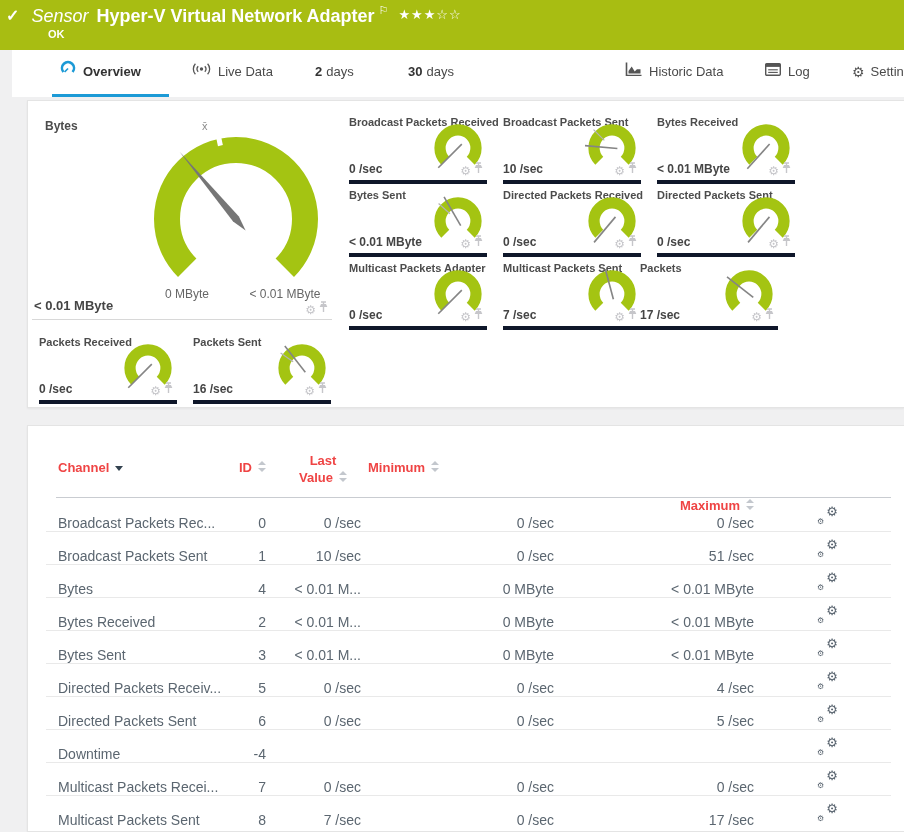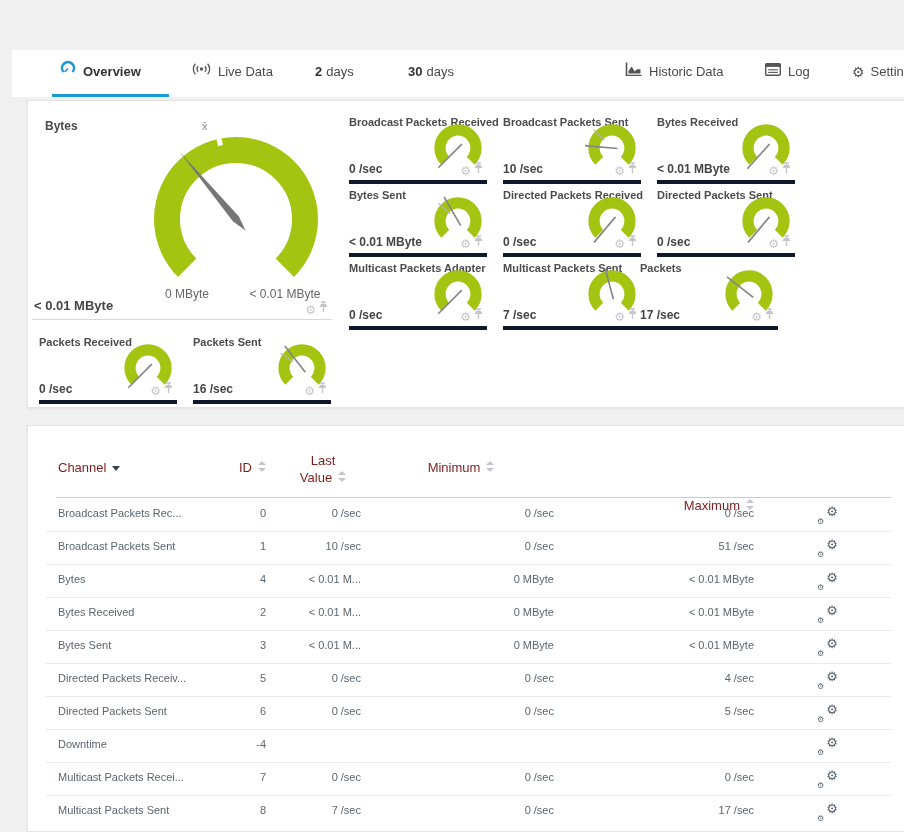--- a/index.html
+++ b/index.html
@@ -61,50 +61,56 @@
 
   
   .scell{position:absolute;width:138px;height:66px;border-bottom:4px solid #0f172a;cursor:pointer;}
   .scell .g-label{position:absolute;left:0;top:2px;width:150px;white-space:nowrap;font-size:11px;}
   .scell svg.sg{position:absolute;right:2px;top:9px;}
   .g-value{position:absolute;left:0;bottom:4px;font-size:12px;font-weight:bold;color:#454545;}
 
   
   .thead{position:absolute;left:0;top:20px;width:877px;height:52px;}
   .thead:after{content:"";position:absolute;left:28px;right:14px;bottom:0;border-bottom:1px solid #c9ccd1;}
-  .th{position:absolute;top:14px;font-size:13px;font-weight:normal;color:#7f1d1d;cursor:pointer;white-space:nowrap;}
+  .th{position:absolute;top:14px;font-size:13px;font-weight:bold;color:#ef4444;cursor:pointer;white-space:nowrap;}
   .th-channel{left:30px;width:170px;}
   .th-id{left:200px;width:38px;text-align:right;}
   .th-last{left:250px;width:90px;text-align:center;top:6px;line-height:17px;}
-  .th-min{left:340px;width:186px;text-align:center;}
+  .th-min{left:340px;width:186px;text-align:left;}
   .th-max{left:540px;width:186px;text-align:right;margin-top:38px;}
   .sort{display:inline-block;width:9px;height:12px;position:relative;margin-left:5px;top:1px;}
   .sort:before,.sort:after{content:"";position:absolute;left:1px;border-left:4px solid transparent;border-right:4px solid transparent;}
   .sort:before{top:0;border-bottom:4px solid #c3c7cd;}
   .sort:after{bottom:1px;border-top:4px solid #c3c7cd;}
   .sortdown{display:inline-block;width:0;height:0;margin-left:6px;border-left:4.5px solid transparent;border-right:4.5px solid transparent;border-top:5px solid #33424f;position:relative;top:-1px;}
 
   .rows{position:absolute;left:0;top:72px;width:877px;}
   .trow{position:relative;width:877px;height:33px;}
   .trow + .trow:before{content:"";position:absolute;left:18px;right:14px;top:0;border-top:1px solid #e9e9e9;}
-  .td{position:absolute;top:9px;font-size:11px;color:#5b6670;white-space:nowrap;}
+  .td{position:absolute;top:17px;font-size:14px;color:#5b6670;white-space:nowrap;}
   .c-channel{left:30px;width:185px;overflow:hidden;}
   .c-id{left:200px;width:38px;text-align:right;}
   .c-last{left:238px;width:95px;text-align:right;}
   .c-min{left:340px;width:186px;text-align:right;}
   .c-max{left:540px;width:186px;text-align:right;}
   .rowgear{position:absolute;left:790px;top:6px;width:20px;height:20px;cursor:pointer;}
   .rowgear .g1{position:absolute;right:0;top:0;font-size:13px;color:#5a6570;}
   .rowgear .g2{position:absolute;left:-1px;bottom:-2px;font-size:8px;color:#5a6570;}
 </style>
 </head>
 <body style="--green: #a8bd12; --blue: #1c9ad6; --gauge: #a4c412;">
 
 <div class="screen">
 
+  <header class="topbar">
+    <div class="topbar-row">
+      <span class="check">✓</span><span class="kind">Sensor</span><h1 class="title">Hyper-V Virtual Network Adapter</h1><span class="flag">⚐</span><span class="stars">★★★☆☆</span>
+    </div>
+    <div class="statusline">OK</div>
+  </header>
 
   <nav class="tabbar">
       <div class="tab active" style="left: 40px;"><span class="ticon"><svg width="16" height="16" viewBox="0 0 16 16">
             <path d="M3.4 12 A6 6 0 1 1 12.6 12" fill="none" stroke="#1c9ad6" stroke-width="2.6"></path>
             <line x1="8" y1="8.5" x2="4.6" y2="12" stroke="#1c9ad6" stroke-width="1.7"></line>
           </svg></span><span>Overview</span></div>
       <div class="tab" style="left: 172px;"><span class="ticon"><svg width="19" height="14" viewBox="0 0 19 14">
             <circle cx="9.5" cy="7" r="1.7" fill="#555"></circle>
             <path d="M6.2 4.2a4.2 4.2 0 0 0 0 5.6" fill="none" stroke="#555" stroke-width="1.3"></path>
             <path d="M12.8 4.2a4.2 4.2 0 0 1 0 5.6" fill="none" stroke="#555" stroke-width="1.3"></path>

